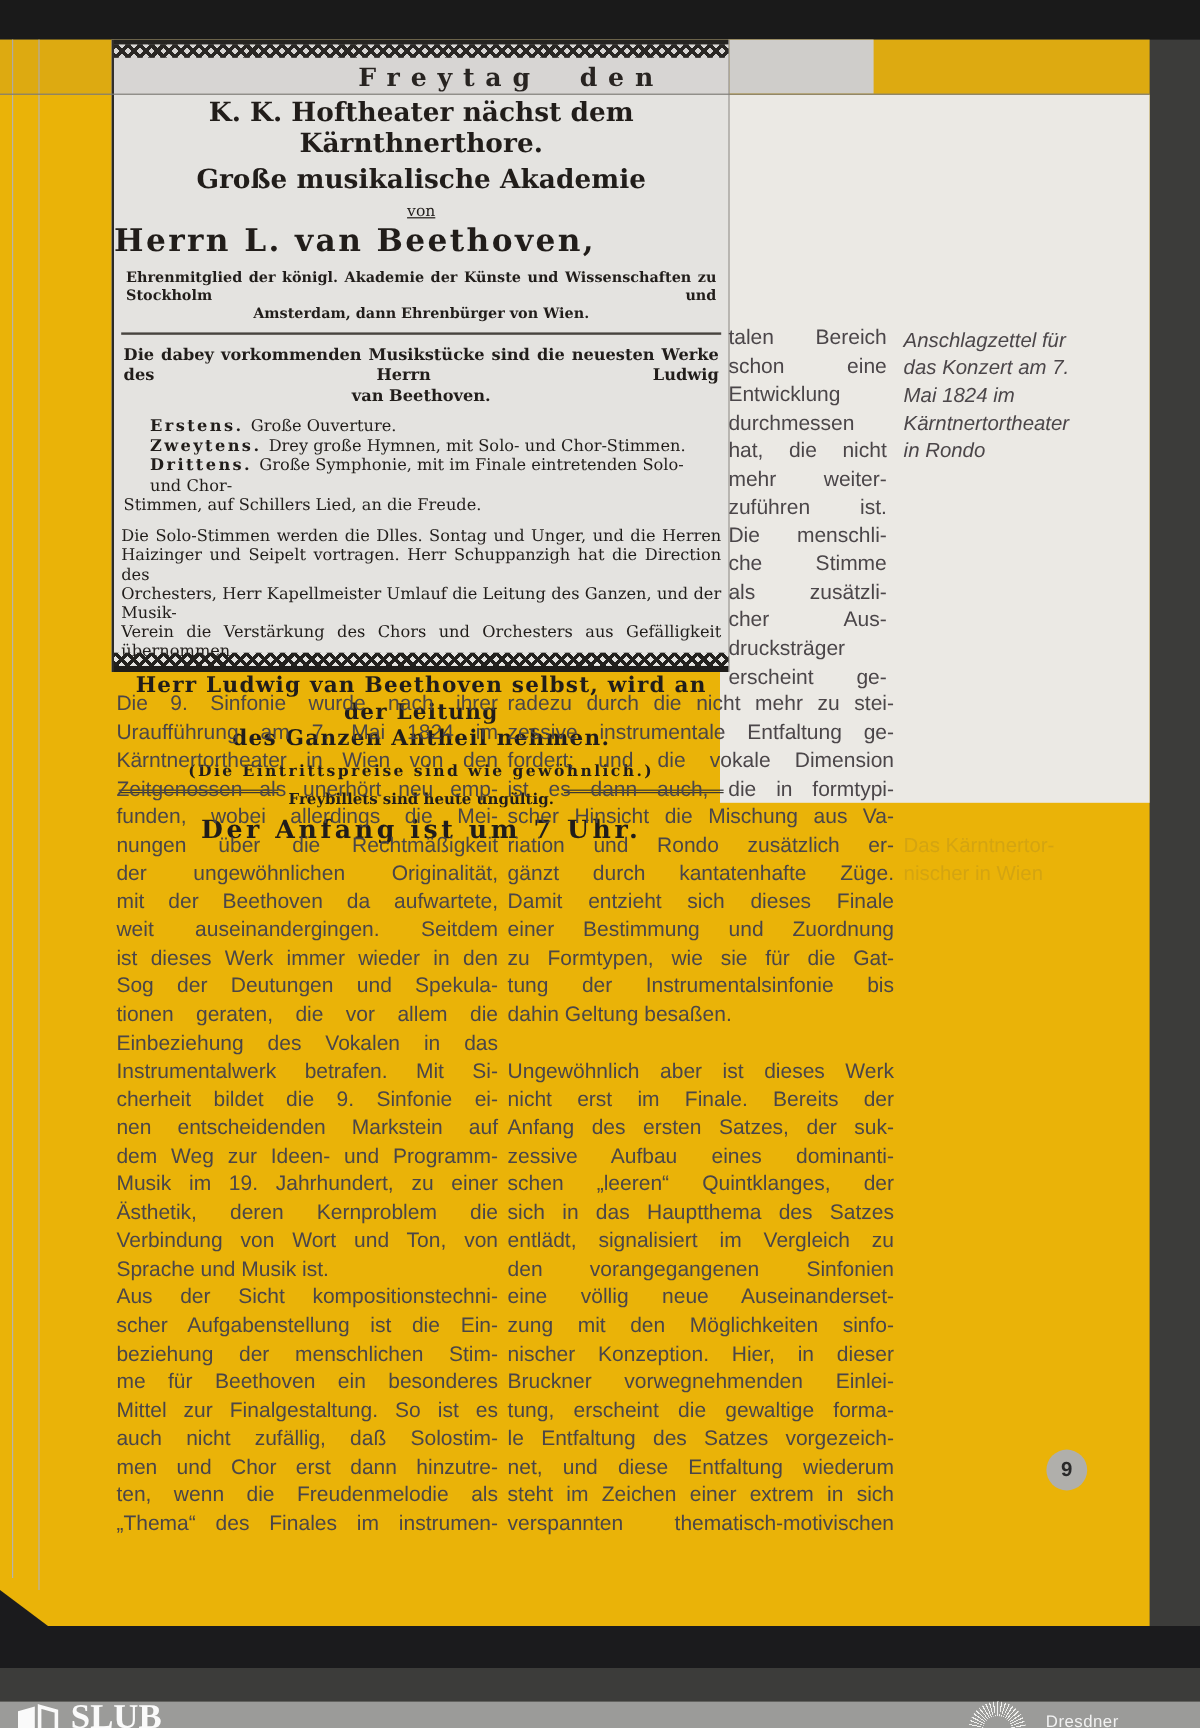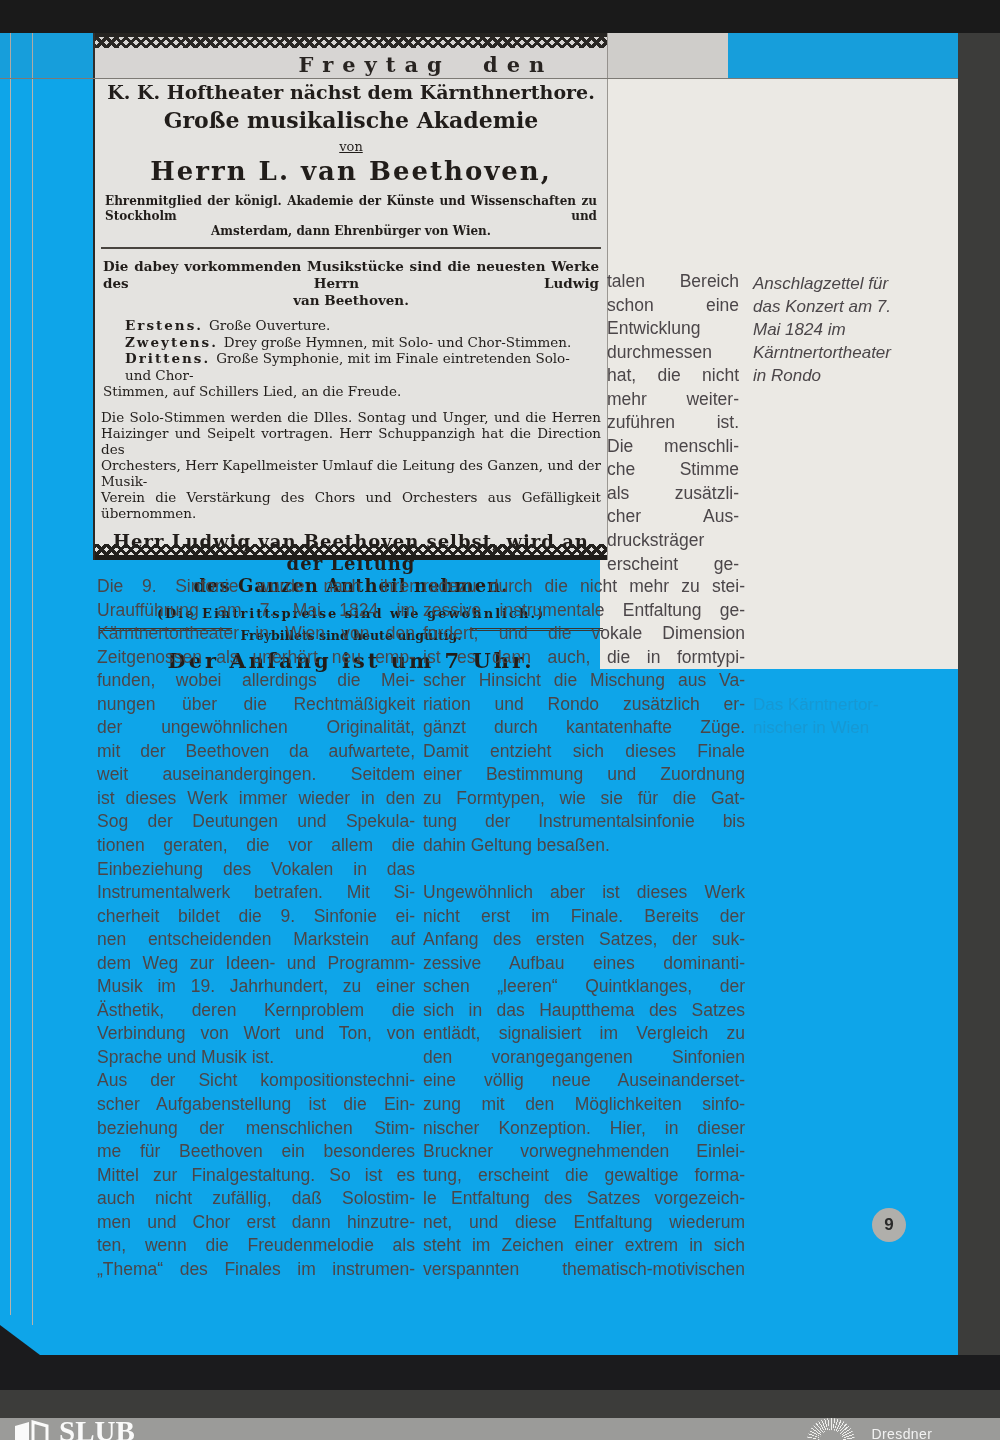--- a/index.html
+++ b/index.html
@@ -2,21 +2,21 @@
 <html><head>
 <meta charset="utf-8">
 <style>
   html,body{margin:0;padding:0;background:#222;}
   .screen{position:relative;width:1000px;height:1440px;background:#3c3c3a;overflow:hidden;
           font-family:"Liberation Sans",sans-serif;}
   .top-dark{position:absolute;left:0;top:0;width:1000px;height:33px;background:#1a1a1a;}
   .bottom-dark{position:absolute;left:0;top:1355px;width:1000px;height:35px;background:#1b1b1d;}
 
   
-  .page{position:absolute;left:0;top:33px;width:958px;height:1322px;background:#0ea5e9;}
+  .page{position:absolute;left:0;top:33px;width:958px;height:1322px;background:#eab308;}
   .edge-v{position:absolute;top:0;width:1px;background:#b7b3ac;}
   .edge-v.v1{left:10px;height:1282px;}
   .edge-v.v2{left:32px;height:1292px;}
   .corner-cut{position:absolute;left:0;top:1272px;width:40px;height:50px;background:#1b1b1d;
               clip-path:polygon(0 40%,100% 100%,0 100%);}
   .top-shade{position:absolute;left:0;top:0;width:958px;height:45px;background:rgba(105,102,96,0.10);}
   .hline{position:absolute;left:0;top:45px;width:958px;height:1px;background:#7d7a75;}
   .gray-box-top{position:absolute;left:608px;top:0;width:120px;height:45px;background:#dbdad6;}
   .gray-panel{position:absolute;left:600px;top:46px;width:358px;height:590px;background:#ebe9e4;}
 
@@ -24,24 +24,24 @@
   .poster{position:absolute;left:93px;top:0;width:515px;height:527px;background:#e4e3e0;
           border-left:2px solid #2b2926;border-right:1px solid #9a9792;
           font-family:"DejaVu Serif",serif;color:#211d1a;box-sizing:border-box;}
   .orn{height:11px;background:
        repeating-linear-gradient(135deg,#23211e 0 3px,rgba(0,0,0,0) 3px 7px),
        repeating-linear-gradient(45deg,#23211e 0 3px,rgba(0,0,0,0) 3px 7px);}
   .orn.top{border-top:4px solid #1f1d1a;}
   .orn.bottom{position:absolute;bottom:0;left:0;right:0;border-bottom:5px solid #1f1d1a;}
   .p-day{margin-top:4px;text-align:center;padding-left:150px;font-size:21px;font-weight:bold;
          letter-spacing:9px;word-spacing:16px;}
-  .p-theater{margin-top:4px;text-align:center;font-size:19px;font-weight:bold;}
+  .p-theater{margin-top:4px;text-align:center;font-size:22px;font-weight:bold;}
   .p-title{margin-top:4px;text-align:center;font-size:22px;font-weight:bold;}
   .p-von{margin-top:6px;text-align:center;font-size:13px;text-decoration:underline;}
-  .p-name{margin-top:2px;text-align:center;font-size:26px;font-weight:bold;letter-spacing:2px;}
+  .p-name{margin-top:2px;text-align:left;font-size:26px;font-weight:bold;letter-spacing:2px;}
   .p-honor{margin-top:8px;font-size:12px;font-weight:bold;padding:0 10px;line-height:15px;}
   .p-honor .l1{text-align:justify;text-align-last:justify;}
   .p-honor .l2{text-align:center;}
   .p-rule{margin:8px 6px 0 6px;border-top:2px solid #48443f;}
   .p-intro{margin-top:9px;font-size:13.5px;font-weight:bold;padding:0 8px;line-height:17px;}
   .p-intro .l1{text-align:justify;text-align-last:justify;}
   .p-intro .l2{text-align:center;}
   .p-items{margin-top:8px;font-size:13.5px;padding:0 8px;line-height:16.5px;}
   .p-item{padding-left:22px;}
   .p-label{font-weight:bold;letter-spacing:2px;margin-right:6px;}

